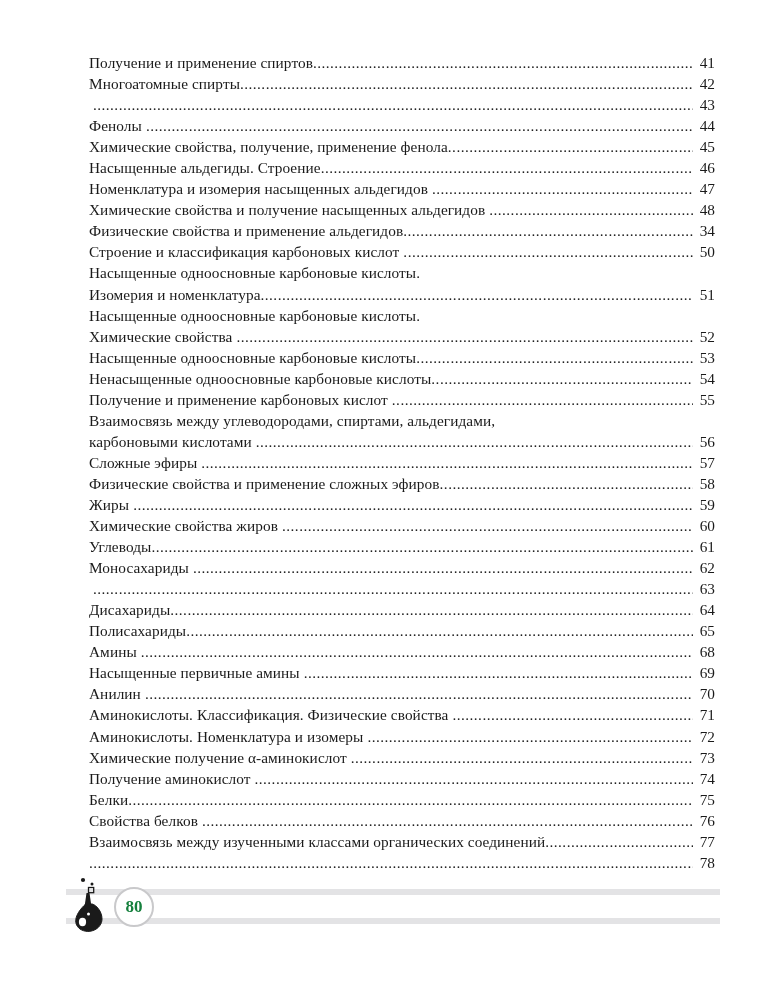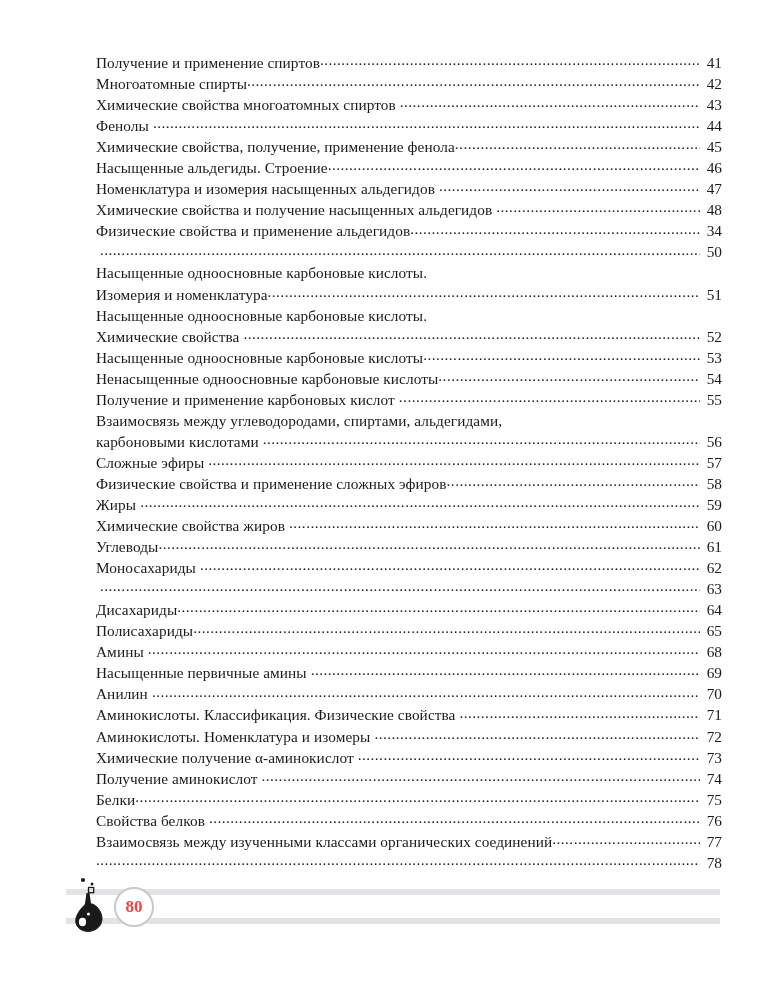--- a/index.html
+++ b/index.html
@@ -23,26 +23,25 @@
     top: 52px;
     width: 626px;
   }
 
   .toc-entry {
     display: block;
   }
 
   .toc-line {
     display: flex;
-    align-items: center;
+    align-items: flex-end;
     width: 100%;
     font-size: 15.3px;
     line-height: 21.05px;
     white-space: nowrap;
-    margin-left: 7px;
   }
 
   .toc-title {
     flex: 0 0 auto;
     letter-spacing: 0.005em;
   }
 
   
   .leader {
     flex: 1 1 auto;
@@ -100,21 +99,21 @@
     width: 40px;
     height: 40px;
     border-radius: 50%;
     border: 2.5px solid #c9c9cb;
     background: #ffffff;
     display: flex;
     align-items: center;
     justify-content: center;
     font-weight: bold;
     font-size: 17px;
-    color: #ef4444;
+    color: #15803d;
     box-sizing: border-box;
   }
 
   #flask-icon {
     position: absolute;
     left: 68px;
     top: -11px;
     width: 50px;
     height: 62px;
   }
@@ -132,21 +131,20 @@
     </div>
     <div class="toc-entry">
       <div class="toc-line">
         <span class="toc-title">Многоатомные спирты</span>
         <span class="leader"></span>
         <span class="toc-page">42</span>
       </div>
     </div>
     <div class="toc-entry">
       <div class="toc-line gap-before-leader">
-        <span class="toc-title">Химические свойства многоатомных спиртов</span>
         <span class="leader"></span>
         <span class="toc-page">43</span>
       </div>
     </div>
     <div class="toc-entry">
       <div class="toc-line gap-before-leader">
         <span class="toc-title">Фенолы</span>
         <span class="leader"></span>
         <span class="toc-page">44</span>
       </div>
@@ -181,20 +179,21 @@
     </div>
     <div class="toc-entry">
       <div class="toc-line">
         <span class="toc-title">Физические свойства и применение альдегидов</span>
         <span class="leader"></span>
         <span class="toc-page">34</span>
       </div>
     </div>
     <div class="toc-entry">
       <div class="toc-line gap-before-leader">
+        <span class="toc-title">Строение и классификация карбоновых кислот</span>
         <span class="leader"></span>
         <span class="toc-page">50</span>
       </div>
     </div>
     <div class="toc-entry">
       <div class="toc-line nolead">
         <span class="toc-title">Насыщенные одноосновные карбоновые кислоты.</span>
       </div>
       <div class="toc-line">
         <span class="toc-title">Изомерия и номенклатура</span>

